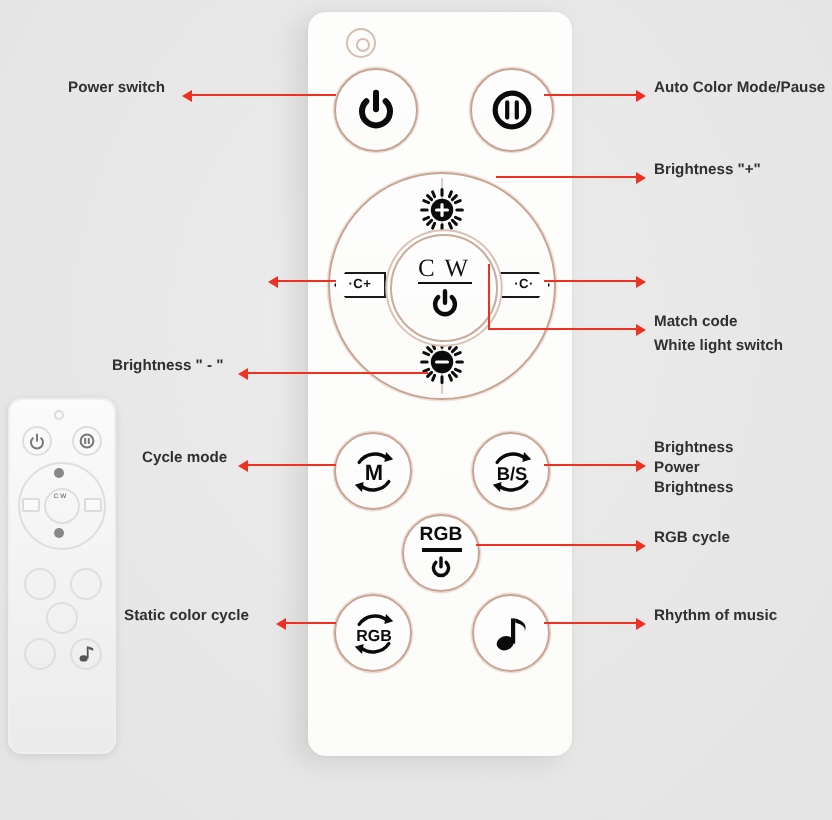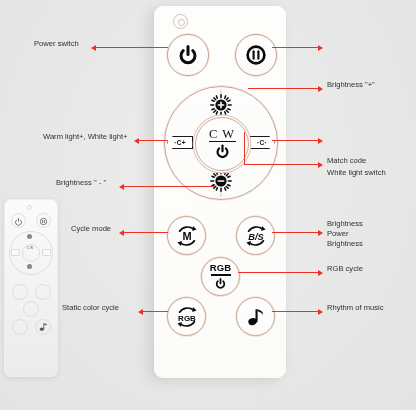--- a/index.html
+++ b/index.html
@@ -70,21 +70,21 @@
     position:absolute;width:26px;height:13px;
     display:flex;align-items:center;justify-content:center;
     color:#111;font-size:6.6px;font-weight:700;letter-spacing:.2px;
   }
   .tag .tagbg{position:absolute;inset:0;border:1.1px solid #1a1a1a;background:#fff;}
   .tag.left .tagbg{clip-path:polygon(0% 50%,22% 0%,100% 0%,100% 100%,22% 100%);}
   .tag.right .tagbg{clip-path:polygon(0% 0%,78% 0%,100% 50%,78% 100%,0% 100%);}
   .tag span{position:relative;z-index:2;}
 
   
-  .lbl{position:absolute;font-size:7.6px;color:#303030;line-height:10.5px;white-space:pre;}
+  .lbl{position:absolute;font-size:7.6px;color:#303030;line-height:10.5px;white-space:pre;font-weight:bold;}
   .lead{position:absolute;height:1.2px;background:#ef3124;}
   .arrow{position:absolute;width:0;height:0;border-top:3px solid transparent;
     border-bottom:3px solid transparent;}
   .arrow.l{border-right:5px solid #ef3124;}
   .arrow.r{border-left:5px solid #ef3124;}
   .vlead{position:absolute;width:1.2px;background:#ef3124;}
 </style>
 </head>
 <body>
 
@@ -233,21 +233,21 @@
         <g fill="none" stroke="#0b0b0b" stroke-width="1.7" stroke-linecap="round">
           <path d="M6.6 9.2 A9.6 9.6 0 0 1 20.6 7.2"></path>
           <path d="M21.4 18.8 A9.6 9.6 0 0 1 7.4 20.8"></path>
         </g>
         <path d="M20.0 4.0 L23.6 7.6 L19.2 9.0 Z" fill="#0b0b0b"></path>
         <path d="M8.0 24.0 L4.4 20.4 L8.8 19.0 Z" fill="#0b0b0b"></path>
         <text x="14" y="18.2" font-size="11" font-family="Liberation Sans, sans-serif" font-weight="700" text-anchor="middle" fill="#0b0b0b">M</text>
       </svg>
     </div>
 
-    <div class="btn" style="left:82px;top:210px;width:37px;height:37px;font-style:italic;">
+    <div class="btn" style="left:82px;top:210px;width:37px;height:37px;">
       <svg width="28" height="28" viewBox="0 0 28 28">
         <g fill="none" stroke="#0b0b0b" stroke-width="1.7" stroke-linecap="round">
           <path d="M6.6 9.2 A9.6 9.6 0 0 1 20.6 7.2"></path>
           <path d="M21.4 18.8 A9.6 9.6 0 0 1 7.4 20.8"></path>
         </g>
         <path d="M20.0 4.0 L23.6 7.6 L19.2 9.0 Z" fill="#0b0b0b"></path>
         <path d="M8.0 24.0 L4.4 20.4 L8.8 19.0 Z" fill="#0b0b0b"></path>
         <text x="14" y="18.0" font-size="9.2" font-family="Liberation Sans, sans-serif" font-weight="700" text-anchor="middle" fill="#0b0b0b">B/S</text>
       </svg>
     </div>
@@ -286,28 +286,28 @@
         </g>
       </svg>
     </div>
 
   </div>
 
   <div class="lbl" style="left:34px;top:39px;">Power switch</div>
   <div class="lead" style="left:96px;top:47px;width:72px;"></div>
   <div class="arrow l" style="left:91px;top:44.5px;"></div>
 
+  <div class="lbl" style="left:327px;top:39px;">Auto Color Mode/Pause</div>
   <div class="lead" style="left:272px;top:47px;width:48px;"></div>
   <div class="arrow r" style="left:318px;top:44.5px;"></div>
 
   <div class="lbl" style="left:327px;top:80px;">Brightness "+"</div>
   <div class="lead" style="left:248px;top:88px;width:72px;"></div>
   <div class="arrow r" style="left:318px;top:85.5px;"></div>
 
-  <div class="lbl" style="left:43px;top:132px;">Warm light+, White light+</div>
   <div class="lead" style="left:139px;top:140px;width:29px;"></div>
   <div class="arrow l" style="left:134px;top:137.5px;"></div>
 
   <div class="lead" style="left:272px;top:140px;width:48px;"></div>
   <div class="arrow r" style="left:318px;top:137.5px;"></div>
 
   <div class="vlead" style="left:244px;top:132px;height:33px;"></div>
   <div class="lead" style="left:244px;top:164px;width:76px;"></div>
   <div class="arrow r" style="left:318px;top:161.5px;"></div>
   <div class="lbl" style="left:327px;top:156px;text-align:center;">Match code</div>

